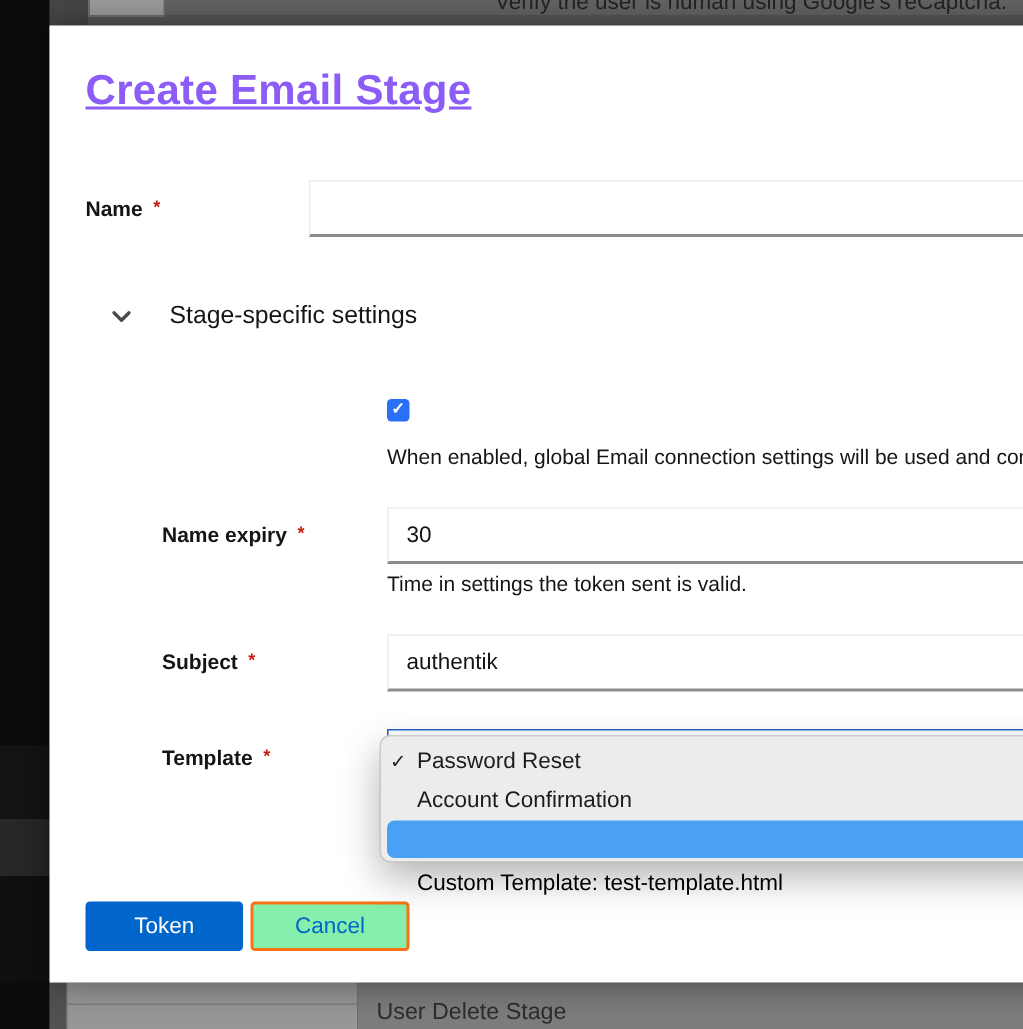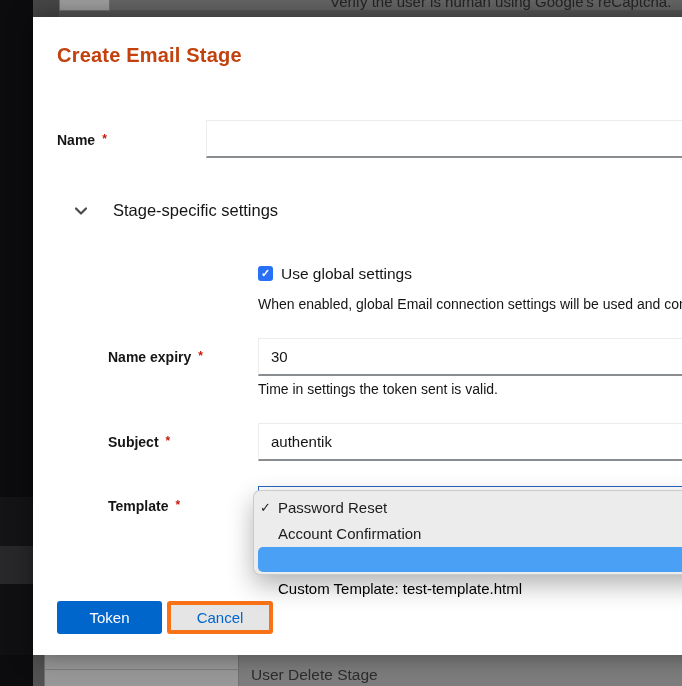--- a/index.html
+++ b/index.html
@@ -22,21 +22,21 @@
   .bd-text-bottom{color:#2d2d2f;font-size:15.5px;white-space:nowrap;}
 
   
   .sidebar{background:#0c0c0e;}
   .sb-block1{background:#141417;}
   .sb-block2{background:#28282b;}
   .sb-block3{background:#101013;}
 
   
   .modal{background:#ffffff;box-shadow:0 0 24px rgba(0,0,0,0.45);}
-  .modal-title{font-size:20px;font-weight:600;color:#c2410c;letter-spacing:0.2px;}
+  .modal-title{font-size:28px;font-weight:600;color:#8b5cf6;letter-spacing:0.2px;text-decoration:underline;}
   .field-label{font-size:14px;font-weight:700;color:#151515;white-space:nowrap;}
   .req{color:#c9190b;font-size:12px;margin-left:7px;position:relative;top:-2px;font-weight:700;}
   .pf-input{
     box-sizing:border-box;height:38px;background:#fff;
     border:1px solid #ededed;border-bottom:2px solid #8a8d90;
     font-family:"Liberation Sans",sans-serif;font-size:15px;color:#151515;
     padding:0 12px;outline:none;
   }
   .group-header-label{font-size:16.5px;color:#151515;}
   .chev{stroke:#4a4a4a;stroke-width:2.2;fill:none;stroke-linecap:round;stroke-linejoin:round;}
@@ -59,21 +59,21 @@
   .popup-row.hl{background:#4aa0f5;border-radius:5px;color:#ffffff;}
   .popup-row.hl .opt-label{color:#000000;margin-top:29px;}
 
   
   .btn{
     box-sizing:border-box;height:33px;border-radius:3px;font-size:15px;
     font-family:"Liberation Sans",sans-serif;display:flex;align-items:center;justify-content:center;
     cursor:pointer;
   }
   .btn-primary{background:#0066cc;color:#fff;border:none;}
-  .btn-secondary{background:#e5e5e5;color:#0066cc;border:4px solid #f97316;}
+  .btn-secondary{background:#86efac;color:#0066cc;border:2px solid #f97316;}
 </style>
 </head>
 <body>
 
 <div id="stage">
 
   <div class="abs backdrop-bottom" style="left:33px;top:655px;width:649px;height:31px;">
     <div class="abs bd-seg-dark2" style="left:0;top:0;width:11px;height:31px;"></div>
     <div class="abs bd-box-bottom" style="left:11px;top:0;width:193px;height:31px;">
       <div class="abs bd-box-line" style="left:0;top:14px;width:193px;"></div>
@@ -106,21 +106,20 @@
     <div class="abs" style="left:38px;top:184px;width:220px;height:22px;cursor:pointer;">
       <svg class="abs" style="left:3px;top:4px;" width="14" height="12" viewBox="0 0 14 12">
         <polyline class="chev" points="2,3.5 7,8.5 12,3.5"></polyline>
       </svg>
       <span class="abs group-header-label" style="left:42px;top:0;">Stage-specific settings</span>
     </div>
 
     <div class="abs checkbox" style="left:225px;top:249px;">
       <span>✓</span>
     </div>
-    <div class="abs cb-label" style="left:248px;top:248px;">Use global settings</div>
     <div class="abs help-text" style="left:225px;top:279px;">When enabled, global Email connection settings will be used and connection settings below will be ignored.</div>
 
     <div class="abs" style="left:75px;top:331px;">
       <span class="field-label">Name expiry</span><span class="req">*</span>
     </div>
     <input class="abs pf-input" style="left: 225px; top: 321px; width: 502px;" type="text" value="30">
     <div class="abs help-text" style="left:225px;top:364px;">Time in settings the token sent is valid.</div>
 
     <div class="abs" style="left:75px;top:416px;">
       <span class="field-label">Subject</span><span class="req">*</span>

